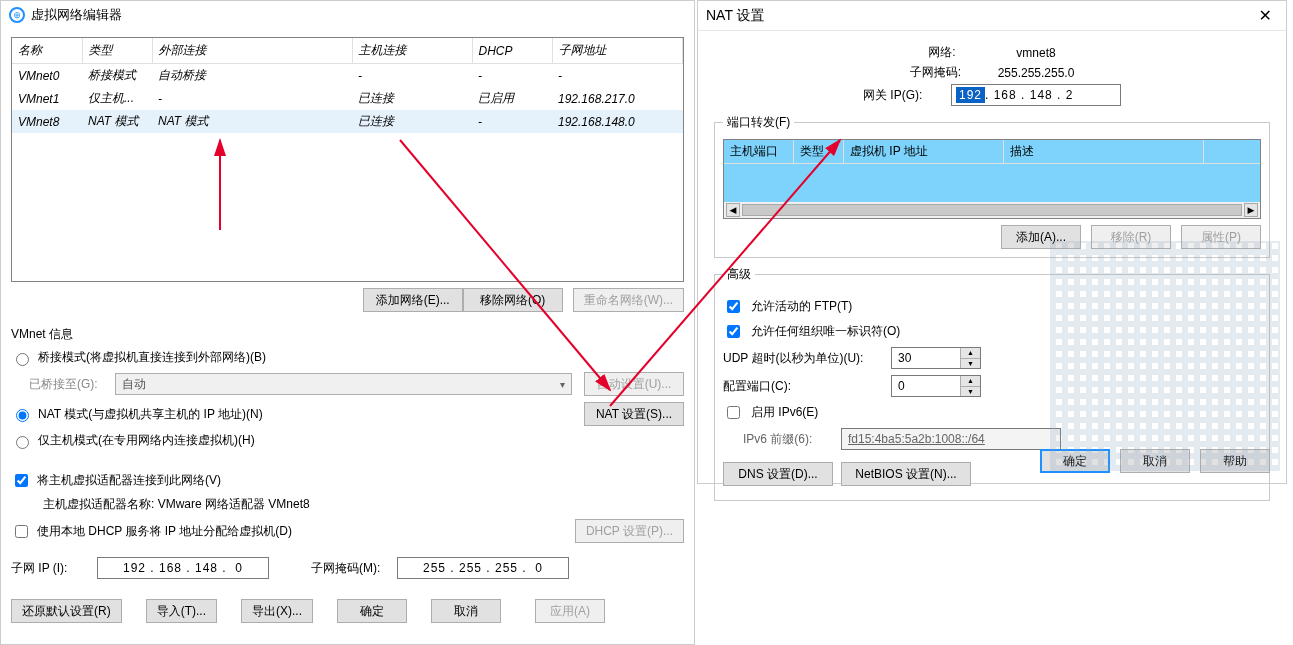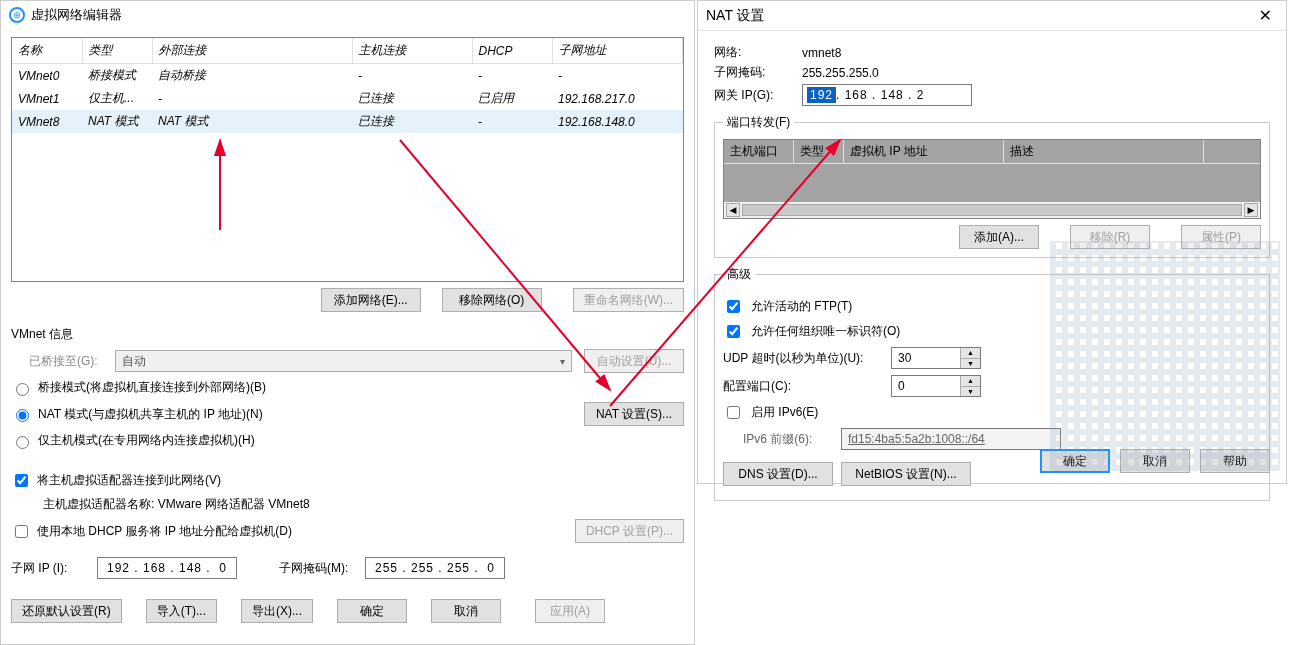--- a/index.html
+++ b/index.html
@@ -67,21 +67,21 @@
   .net-table td {
     padding: 3px 6px;
   }
   .net-table tr.selected td {
     background: #e6f2fb;
   }
   .btn-row {
     margin-top: 6px;
     display: flex;
     justify-content: flex-end;
-    gap: 21px;
+    gap: 0;
   }
   .btn {
     min-width: 100px;
     height: 24px;
     border: 1px solid #adadad;
     background: #e1e1e1;
     font-size: 12px;
     cursor: pointer;
     padding: 0 10px;
   }
@@ -122,21 +122,21 @@
   .inline-label {
     min-width: 80px;
   }
   .ip-input {
     border: 1px solid #7a7a7a;
     height: 22px;
     padding: 0 6px;
     font-family: inherit;
     font-size: 12px;
     background: #fff;
-    width: 140px;
+    width: 172px;
     text-align: center;
     letter-spacing: 1px;
   }
   .split-row {
     display:flex;
     justify-content: space-between;
     align-items:center;
   }
   .bottom-btns {
     display: flex;
@@ -162,22 +162,23 @@
     font-size: 16px;
     cursor: pointer;
     padding: 0 6px;
   }
   #nat .body {
     padding: 10px 16px;
   }
   .kv {
     display: flex;
     align-items: center;
-    margin: 3px 0;
+    margin: 3px 8px;
     gap: 22px;
+    justify-content: center;
   }
   .kv .k { min-width: 66px; }
   .gw-row .ip-input {
     width: 170px;
   }
   .gw-row .sel {
     background: #0a62c4;
     color: #fff;
     padding: 1px 3px;
   }
@@ -185,21 +186,21 @@
     border: 1px solid #c9c9c9;
     margin: 8px 0;
     padding: 8px;
   }
   fieldset legend {
     padding: 0 4px;
   }
   .pf-table-wrap {
     border: 1px solid #828282;
     height: 80px;
-    background: #a3a3a3;
+    background: #7dd3fc;
     overflow-x: auto;
     overflow-y: hidden;
     position: relative;
   }
   .pf-header {
     display:flex;
     border-bottom:1px solid #e0e0e0;
   }
   .pf-header div {
     padding: 3px 6px;
@@ -355,31 +356,31 @@
     </div>
 
     <div class="btn-row">
       <button class="btn">添加网络(E)...</button>
       <button class="btn">移除网络(O)</button>
       <button class="btn disabled" disabled="">重命名网络(W)...</button>
     </div>
 
     <div class="group-title">VMnet 信息</div>
 
+    <div class="radio-row">
+      <input type="radio" name="mode" style="">
+      <span>桥接模式(将虚拟机直接连接到外部网络)(B)</span>
+    </div>
     <div class="radio-row indent split-row">
       <span class="inline-label" style="color:#888">已桥接至(G):</span>
       <div class="select">
         <span>自动</span>
         <span class="chev">▾</span>
       </div>
       <button class="btn disabled" style="min-width:100px;margin-left:6px" disabled="">自动设置(U)...</button>
-    </div>
-    <div class="radio-row">
-      <input type="radio" name="mode" style="">
-      <span>桥接模式(将虚拟机直接连接到外部网络)(B)</span>
     </div>
 
     <div class="radio-row split-row">
       <span style="display:flex;align-items:center;gap:6px">
         <input type="radio" name="mode" checked="" style="">
         <span>NAT 模式(与虚拟机共享主机的 IP 地址)(N)</span>
       </span>
       <button class="btn" style="min-width:100px">NAT 设置(S)...</button>
     </div>
 

